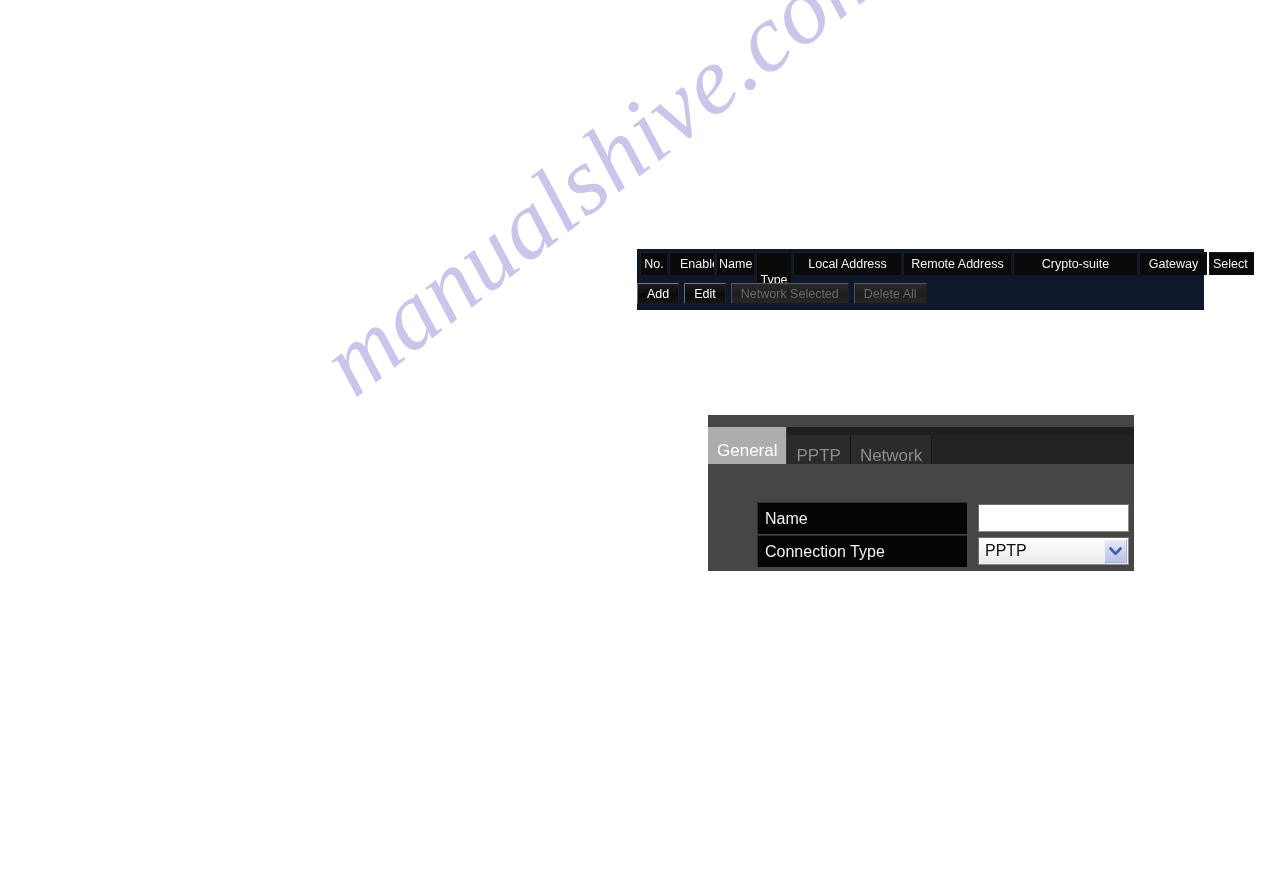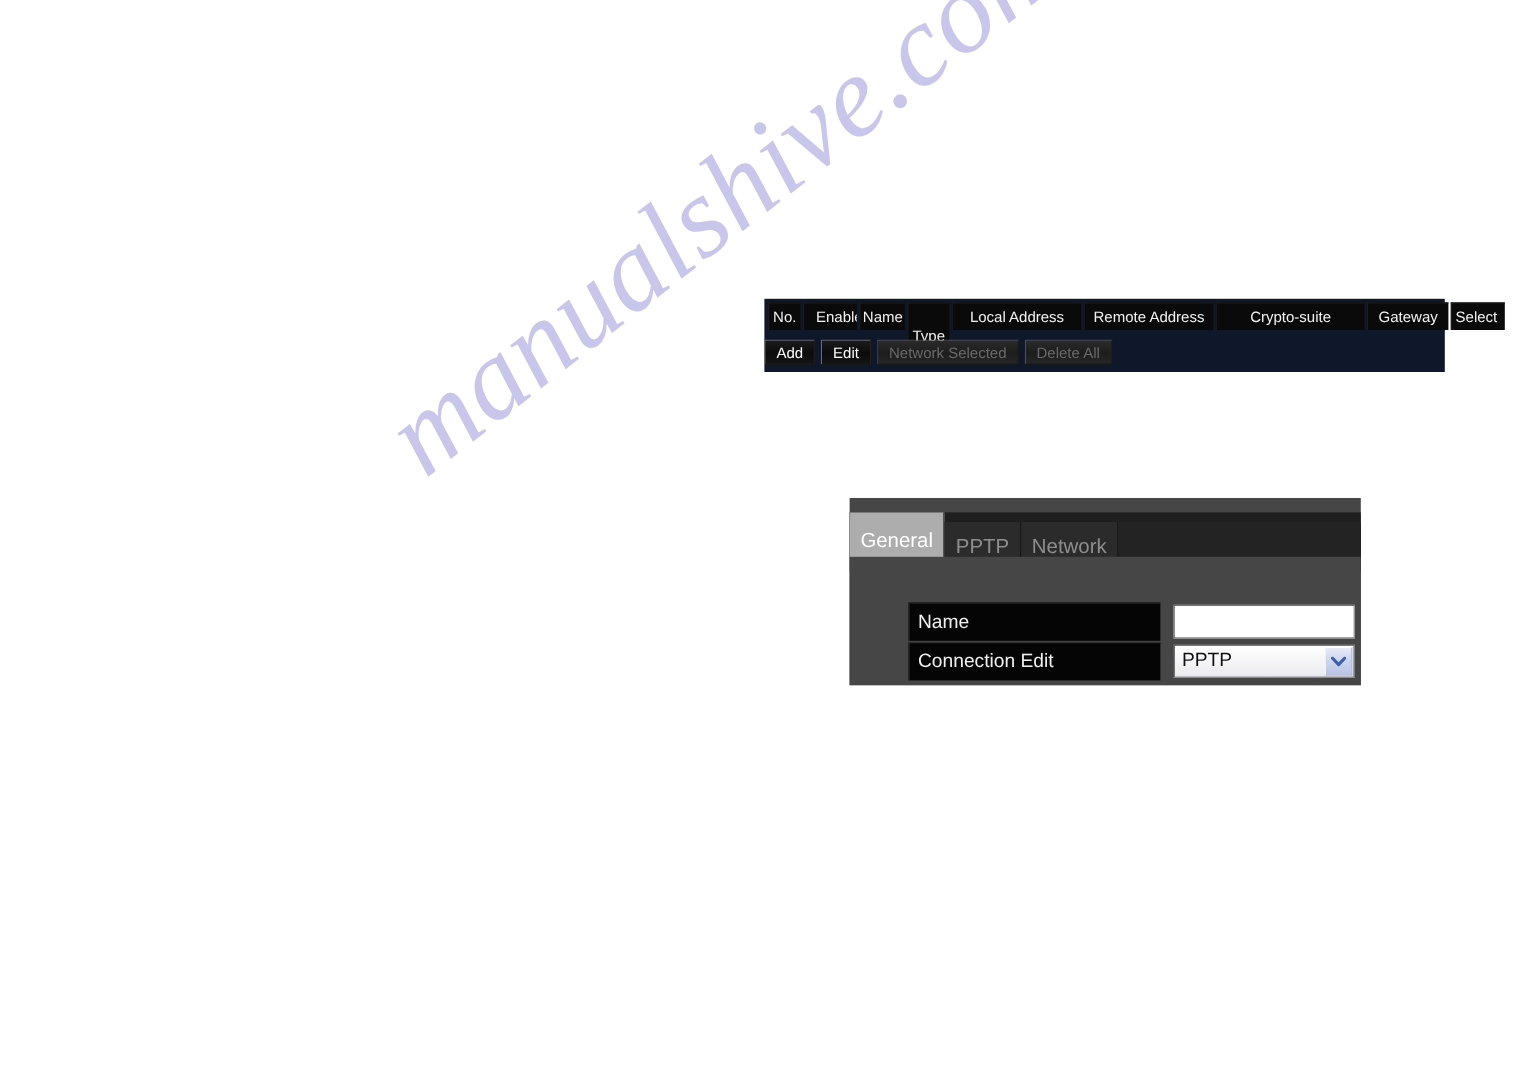--- a/index.html
+++ b/index.html
@@ -286,21 +286,21 @@
   <div id="form-body">
 
     <div class="form-row" id="row-name">
       <div class="field-label">Name</div>
       <div class="field-control">
         <input class="text-input" type="text" value="" style="">
       </div>
     </div>
 
     <div class="form-row" id="row-conn">
-      <div class="field-label">Connection Edit</div>
+      <div class="field-label">Connection Type</div>
       <div class="field-control">
         <div class="select-wrap">
           <div class="select-value">PPTP</div>
           <div class="select-arrow">
             <svg width="13" height="9" viewBox="0 0 13 9">
               <path d="M1.5 1.5 L6.5 6.8 L11.5 1.5" fill="none" stroke="#3b5fa8" stroke-width="2.6" stroke-linecap="round" stroke-linejoin="round"></path>
             </svg>
           </div>
         </div>
       </div>

